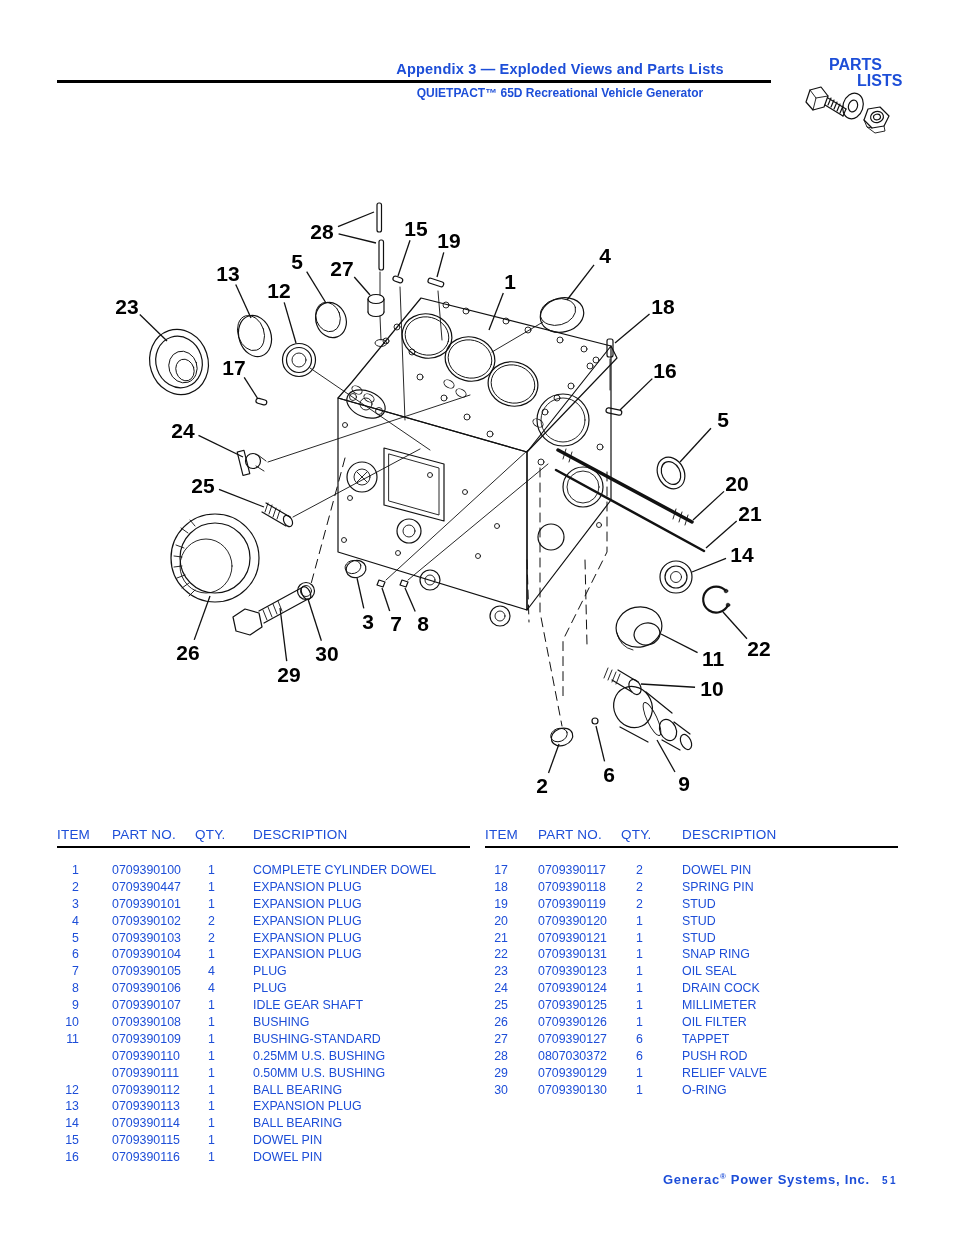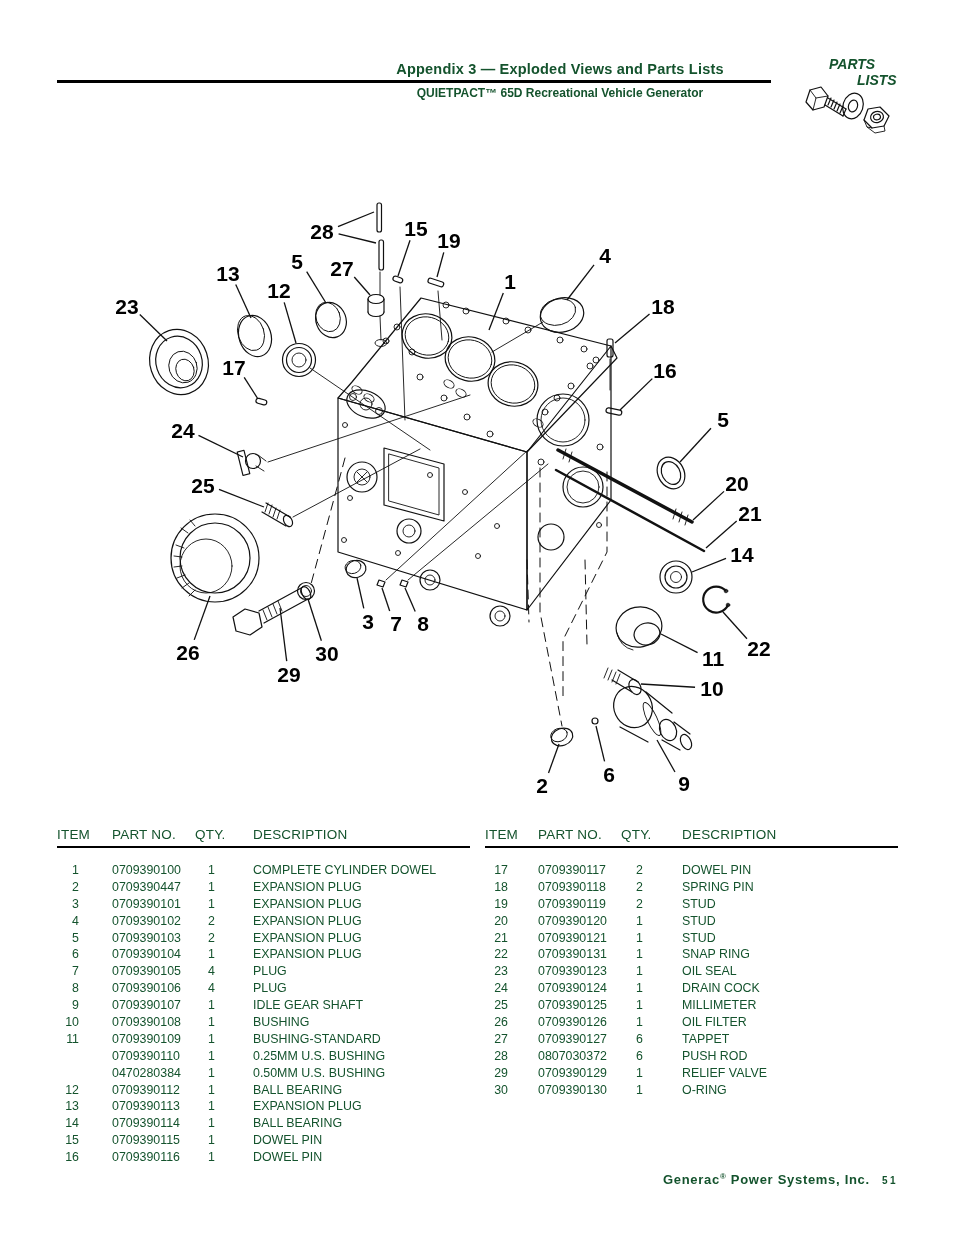--- a/index.html
+++ b/index.html
@@ -1,36 +1,36 @@
 <!DOCTYPE html>
 <html><head>
 <meta charset="utf-8">
 <style>
   html,body { margin:0; padding:0; background:#888; }
   .page {
     position:relative; width:954px; height:1235px; margin:0 auto;
-    background:#ffffff; color:#14532d;
+    background:#ffffff; color:#1d4ed8;
     font-family:"Liberation Sans", sans-serif;
     overflow:hidden;
   }
   
   .app-title {
     position:absolute; left:222px; top:61px; width:676px;
     text-align:center; font-size:14.5px; font-weight:bold; letter-spacing:0.2px;
   }
   .header-rule { position:absolute; left:57px; top:80px; width:714px; height:2.5px; background:#000; }
   .subtitle1, .subtitle2 {
     position:absolute; left:222px; width:676px; text-align:center;
     font-size:12px; font-weight:bold;
   }
   .subtitle1 { top:86px; }
   .subtitle2 { top:102px; }
   .logo { position:absolute; left:795px; top:40px; width:125px; height:105px; }
   .logo svg { position:absolute; left:0; top:0; }
-  .logo-word { position:absolute; font-weight:bold; font-size:14px; letter-spacing:0;font-style:italic; }
+  .logo-word { position:absolute; font-weight:bold; font-size:16px; letter-spacing:0; }
   .logo-word.parts { left:34px; top:16px; }
   .logo-word.lists { left:62px; top:32px; }
   
   .diagram-wrap { position:absolute; left:0; top:145px; width:954px; height:680px; }
   .diagram-wrap svg { display:block; }
   .art { stroke:#111; stroke-width:1.2; fill:none; stroke-linejoin:round; stroke-linecap:round; }
   .thin  { stroke-width:0.9; }
   .dash  { stroke-width:1; stroke-dasharray:9 6; }
   .leader{ stroke:#111; stroke-width:1.3; }
   .callout-num {
@@ -505,21 +505,21 @@
           <span class="c-desc">BUSHING-STANDARD</span>
         </div>
         <div class="trow">
           <span class="c-item"></span>
           <span class="c-part">0709390110</span>
           <span class="c-qty">1</span>
           <span class="c-desc">0.25MM U.S. BUSHING</span>
         </div>
         <div class="trow">
           <span class="c-item"></span>
-          <span class="c-part">0470280384</span>
+          <span class="c-part">0709390111</span>
           <span class="c-qty">1</span>
           <span class="c-desc">0.50MM U.S. BUSHING</span>
         </div>
         <div class="trow">
           <span class="c-item">12</span>
           <span class="c-part">0709390112</span>
           <span class="c-qty">1</span>
           <span class="c-desc">BALL BEARING</span>
         </div>
         <div class="trow">

